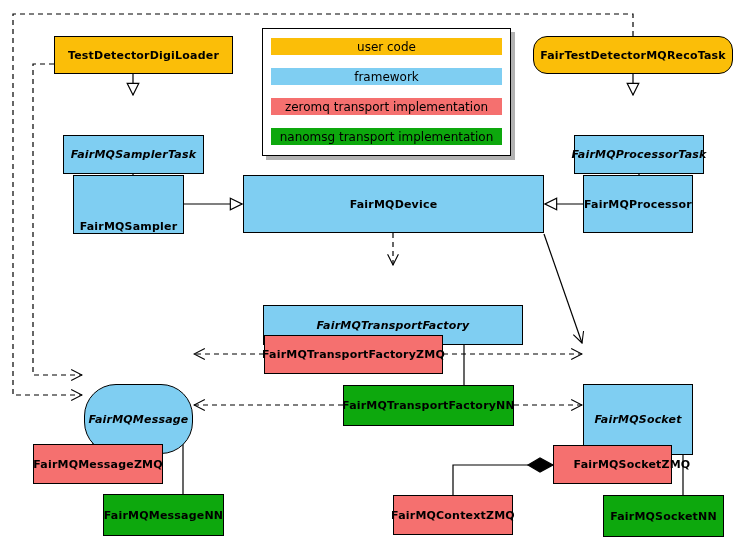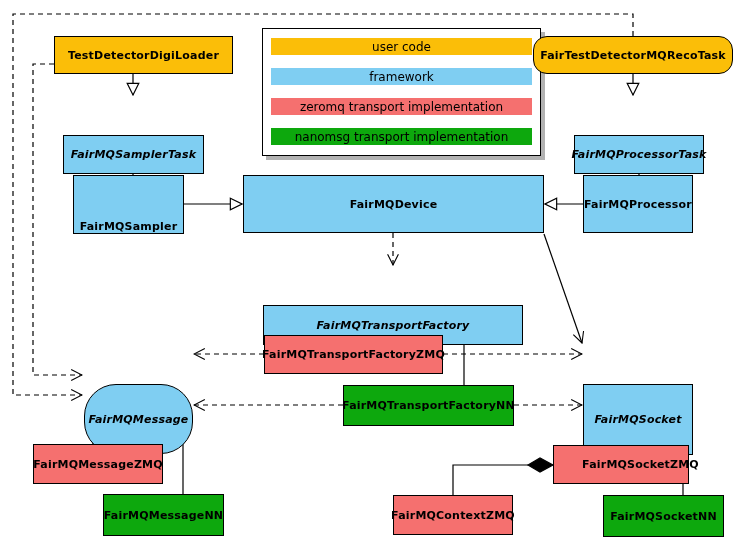--- a/index.html
+++ b/index.html
@@ -32,21 +32,21 @@
     z-index: 2;
   }
   .abstract { font-style: italic; margin-top: 39px; }
   .cat-user      { background: var(--color-user-code, #fbbe08); }
   .cat-framework { background: var(--color-framework, #7fcef2); }
   .cat-zeromq    { background: var(--color-zeromq, #f5706f); }
   .cat-nanomsg   { background: var(--color-nanomsg, #0da80d); }
   .legend {
     position: absolute;
     left: 262px; top: 28px;
-    width: 279px; height: 128px;
+    width: 249px; height: 128px;
     box-sizing: border-box;
     background: #ffffff;
     border: 1px solid #000;
     padding: 9px 8px;
     box-shadow: 4px 4px 0 rgba(0,0,0,0.30);
     z-index: 2;
   }
   .legend-row {
     height: 17px;
     margin-bottom: 13px;
@@ -183,21 +183,21 @@
   </div>
 
   <div class="node cat-zeromq" style="left:33px; top:444px; width:130px; height:40px;">
     <span>FairMQMessageZMQ</span>
   </div>
 
   <div class="node cat-nanomsg" style="left:103px; top:494px; width:121px; height:42px;">
     <span>FairMQMessageNN</span>
   </div>
 
-  <div class="node cat-zeromq" style="left:553px; top:445px; width:136px; height:39px;padding-left:39px;">
+  <div class="node cat-zeromq" style="left:553px; top:445px; width:119px; height:39px;padding-left:39px;">
     <span>FairMQSocketZMQ</span>
   </div>
 
   <div class="node cat-nanomsg" style="left:603px; top:495px; width:121px; height:42px;">
     <span>FairMQSocketNN</span>
   </div>
 
   <div class="node cat-zeromq" style="left:393px; top:495px; width:120px; height:40px;">
     <span>FairMQContextZMQ</span>
   </div>

